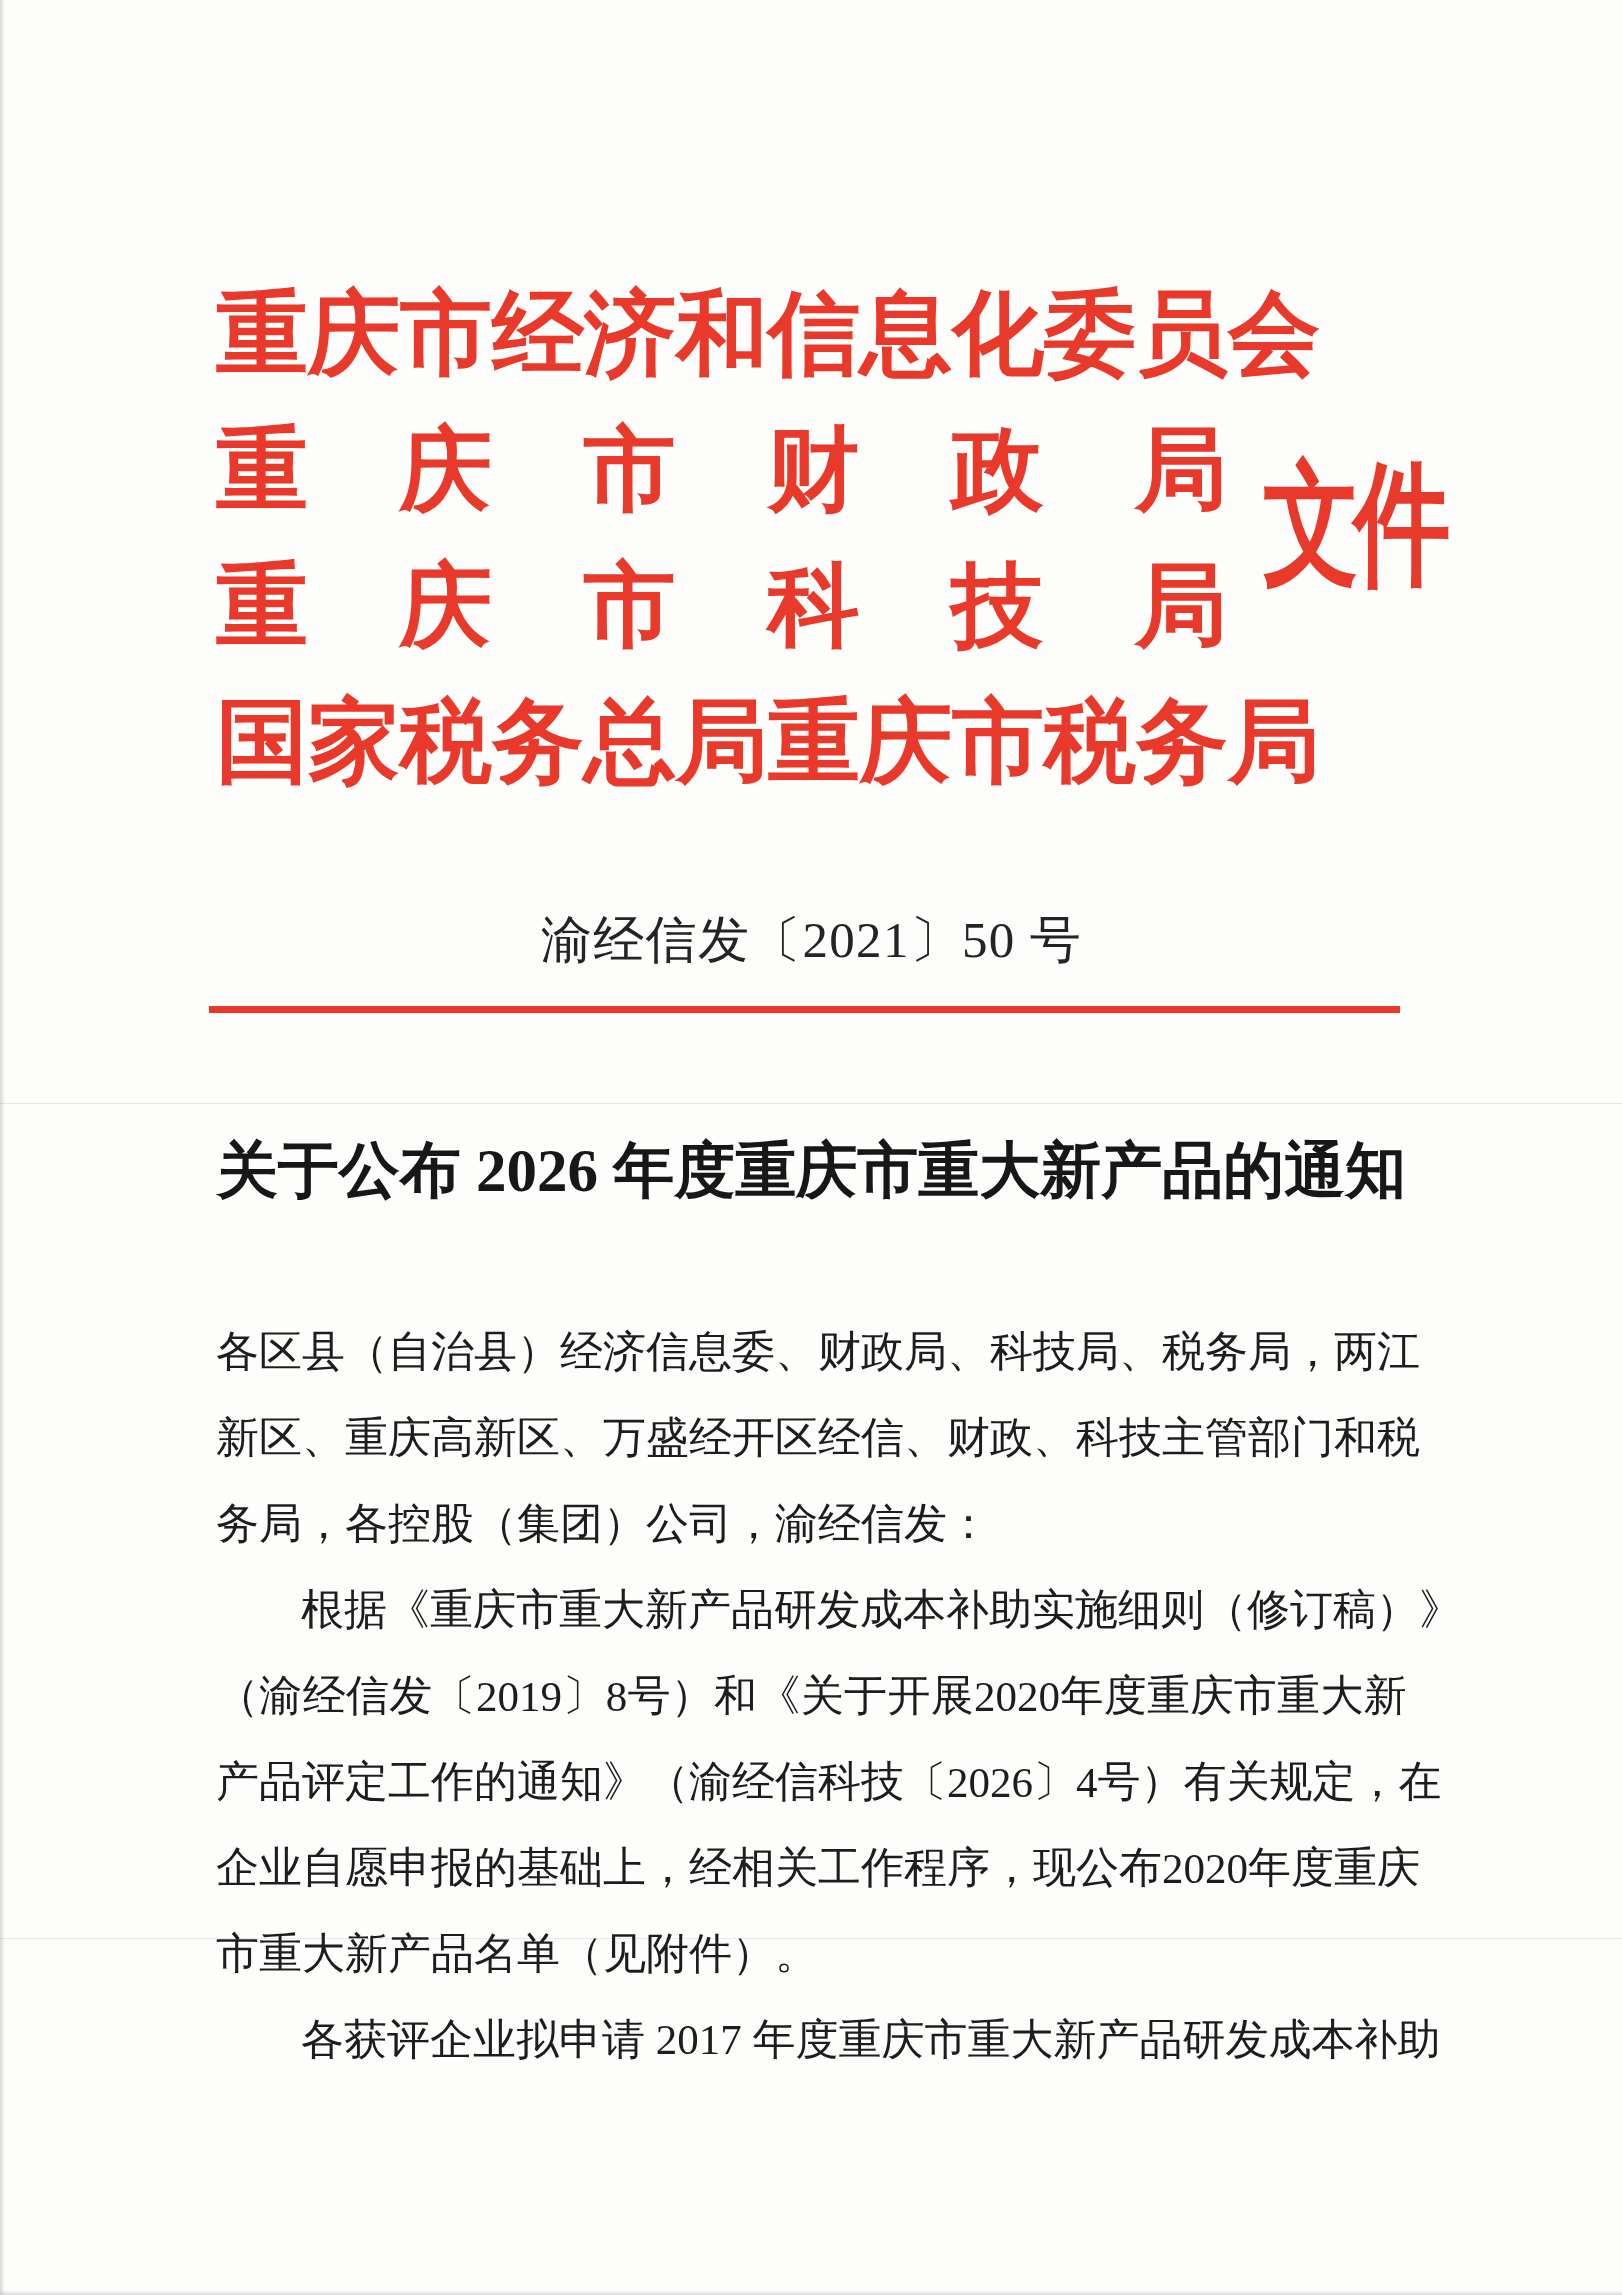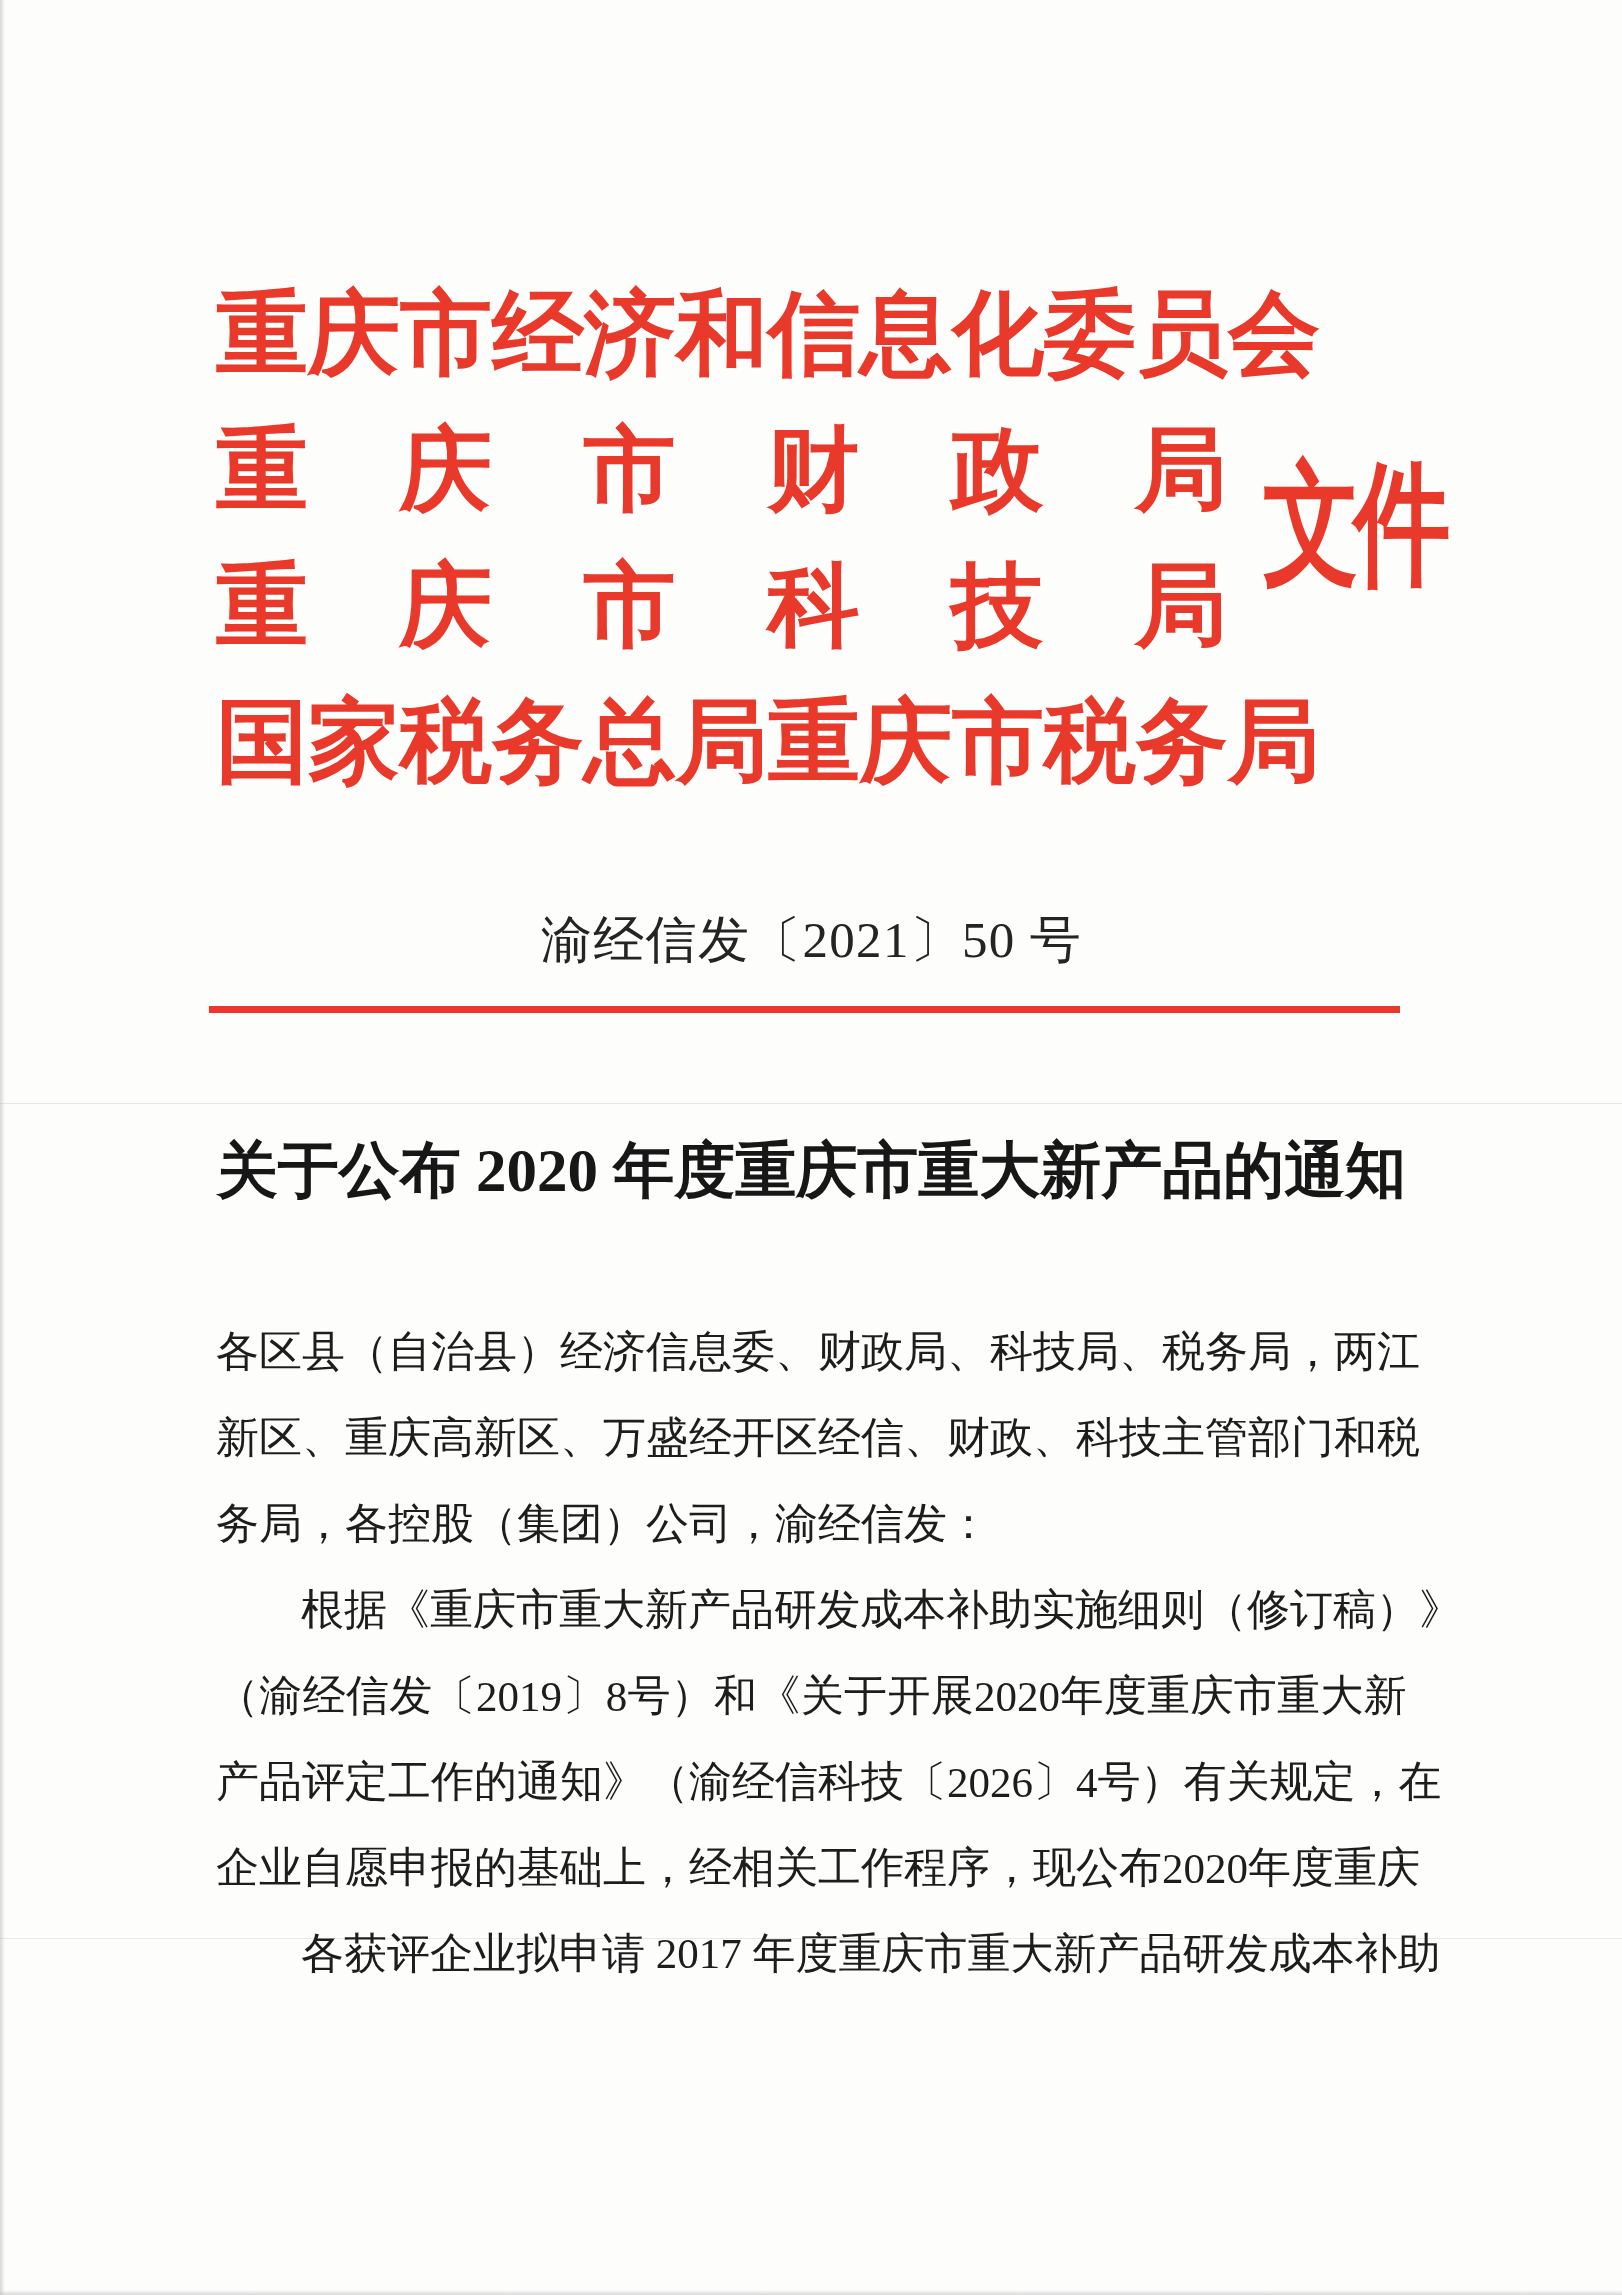--- a/index.html
+++ b/index.html
@@ -122,21 +122,21 @@
         <span>局</span>
       </div>
     </header>
 
   <div class="doc-type">文件</div>
 
   <div class="doc-number">渝经信发〔2021〕50 号</div>
 
   <div class="red-rule"></div>
 
-  <h1 class="title">关于公布 2020 年度重庆市重大新产品的通知</h1>
+  <h1 class="title">关于公布 2026 年度重庆市重大新产品的通知</h1>
 
   <main class="body-text">
 
   <p class="line fill">
         <span>各</span>
         <span>区</span>
         <span>县</span>
         <span>（</span>
         <span>自</span>
         <span>治</span>
@@ -303,17 +303,18 @@
         <span>，</span>
         <span>现</span>
         <span>公</span>
         <span>布</span>
         <span>2020</span>
         <span>年</span>
         <span>度</span>
         <span>重</span>
         <span>庆</span>
       </p>
+      <p class="line">市重大新产品名单（见附件）。</p>
       <p class="line indent">各获评企业拟申请 2017 年度重庆市重大新产品研发成本补助</p>
     </main>
 
 </div>
 
 
 </body></html>

